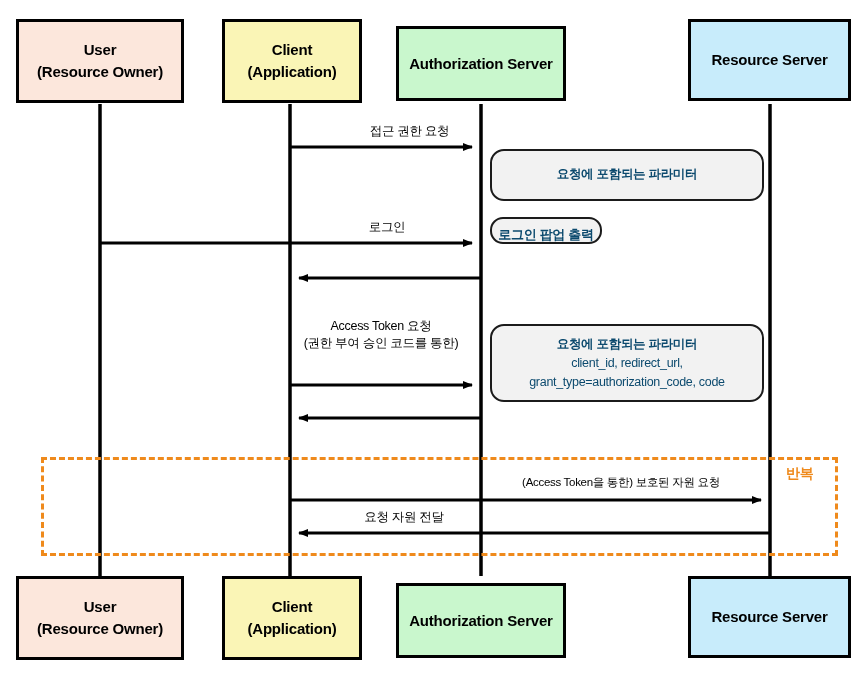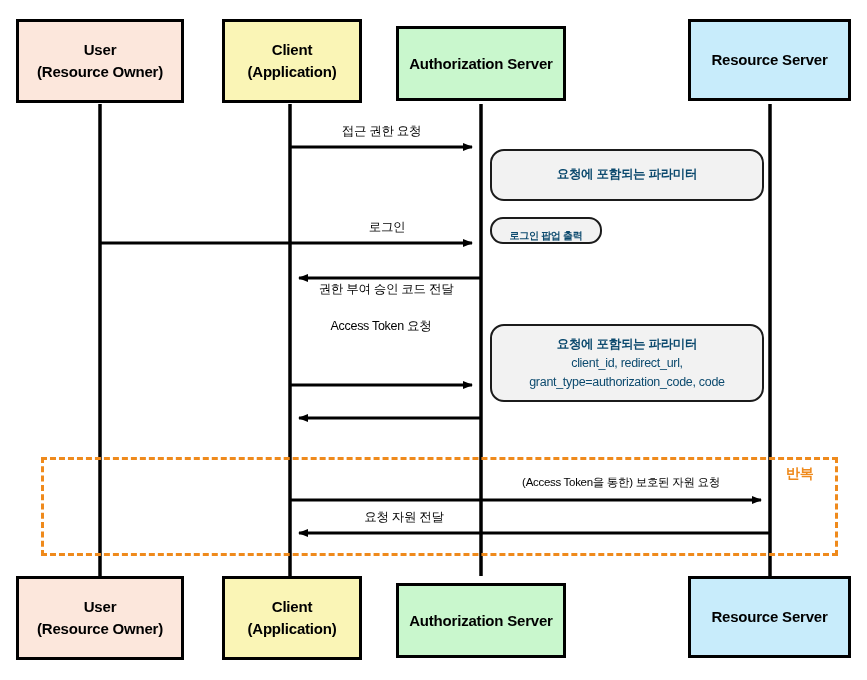--- a/index.html
+++ b/index.html
@@ -64,21 +64,21 @@
     font-weight: bold;
     font-size: 12.5px;
     line-height: 1.55;
   }
   .note-line {
     font-size: 12.5px;
     line-height: 1.5;
   }
   .note-small {
     font-weight: bold;
-    font-size: 10px;
+    font-size: 13px;
     line-height: 1.3;
     margin-top: 10px;
   }
   
   .msg-label {
     position: absolute;
     text-align: center;
     font-size: 12.5px;
     color: #000000;
     letter-spacing: -0.3px;
@@ -155,34 +155,32 @@
   </div>
 
   <div class="actor-box" style="left:396px; top:26px; width:170px; height:75px; background:#c9f7cd;">
     <span>Authorization Server</span>
   </div>
 
   <div class="actor-box" style="left:688px; top:19px; width:163px; height:82px; background:#c8ecfb;">
     <span>Resource Server</span>
   </div>
 
-  <div class="msg-label" style="left:291px; top:123px; width:181px;">
+  <div class="msg-label" style="left:291px; top:123px; width:181px;padding-left:28px;">
     <span>접근 권한 요청</span>
   </div>
 
   <div class="msg-label" style="left:301px; top:219px; width:172px;">
     <span>로그인</span>
   </div>
 
-  <div class="msg-label" style="left:291px; top:281px; width:190px;">
-    <span>권한 부여 승인 코드 전달</span>
-  </div>
 
   <div class="msg-label" style="left:286px; top:318px; width:190px;">
     <div>Access Token 요청</div>
+    <div>(권한 부여 승인 코드를 통한)</div>
   </div>
 
 
   <div class="msg-label small" style="left:481px; top:475px; width:280px;text-align:center;">
     <span>(Access Token을 통한) 보호된 자원 요청</span>
   </div>
 
   <div class="msg-label" style="left:291px; top:509px; width:226px;">
     <span>요청 자원 전달</span>
   </div>

